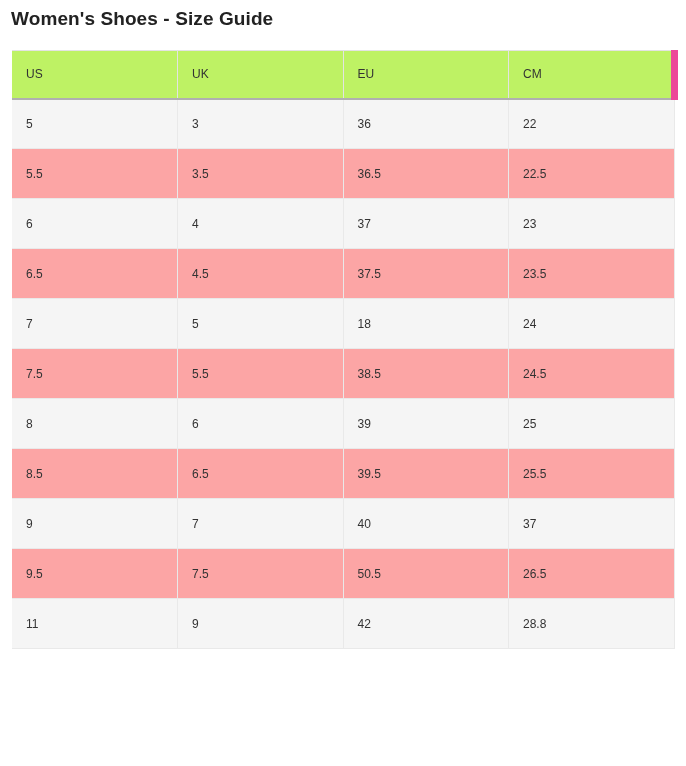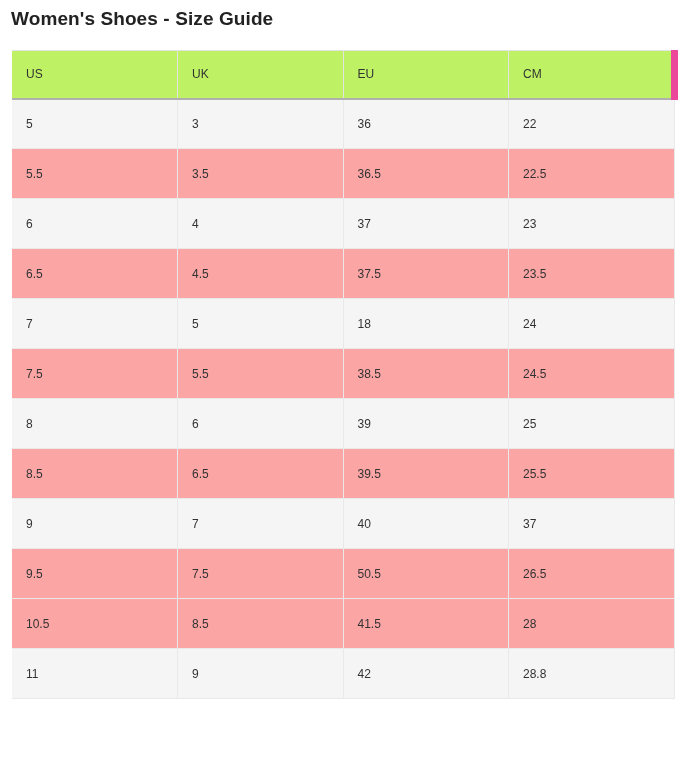--- a/index.html
+++ b/index.html
@@ -164,26 +164,20 @@
           <td>7</td>
           <td>40</td>
           <td>37</td>
         </tr>
         <tr class="even">
           <td>9.5</td>
           <td>7.5</td>
           <td>50.5</td>
           <td>26.5</td>
         </tr>
-        <tr class="even">
-          <td>10.5</td>
-          <td>8.5</td>
-          <td>41.5</td>
-          <td>28</td>
-        </tr>
         <tr class="odd">
           <td>11</td>
           <td>9</td>
           <td>42</td>
           <td>28.8</td>
         </tr>
       </tbody>
     </table>
   </div>
 

